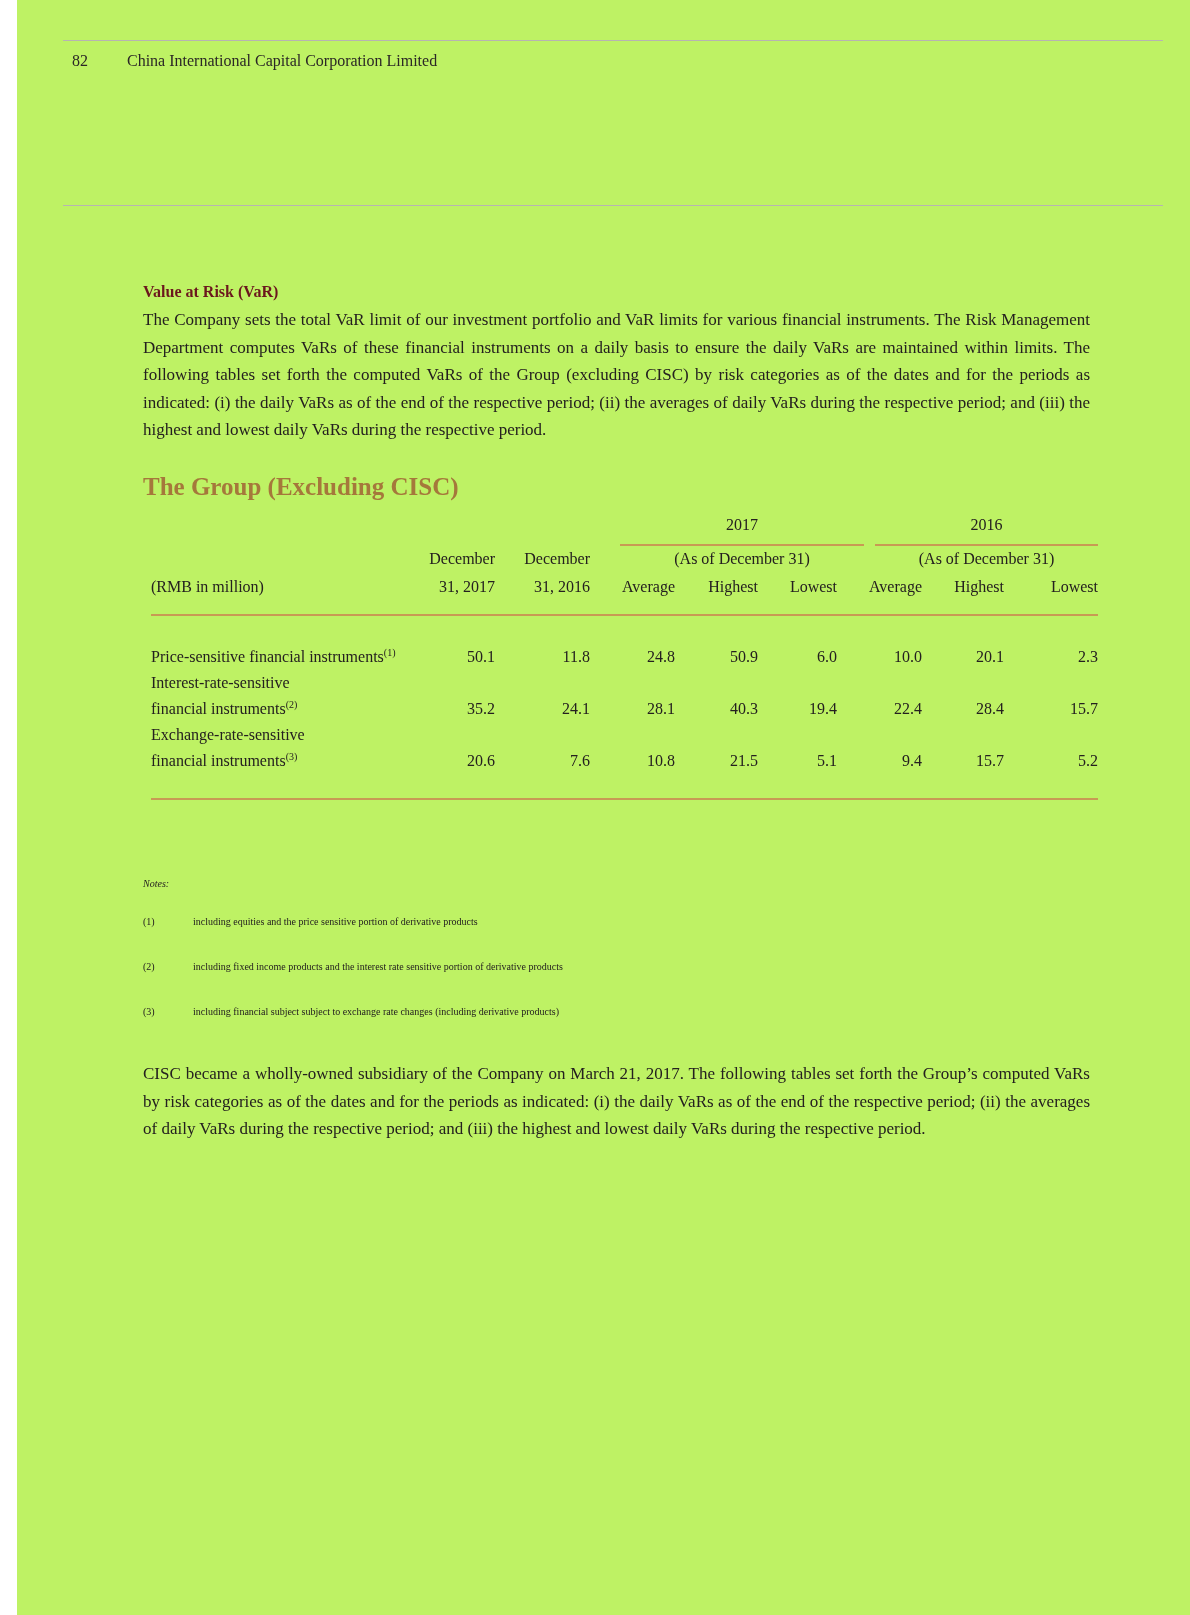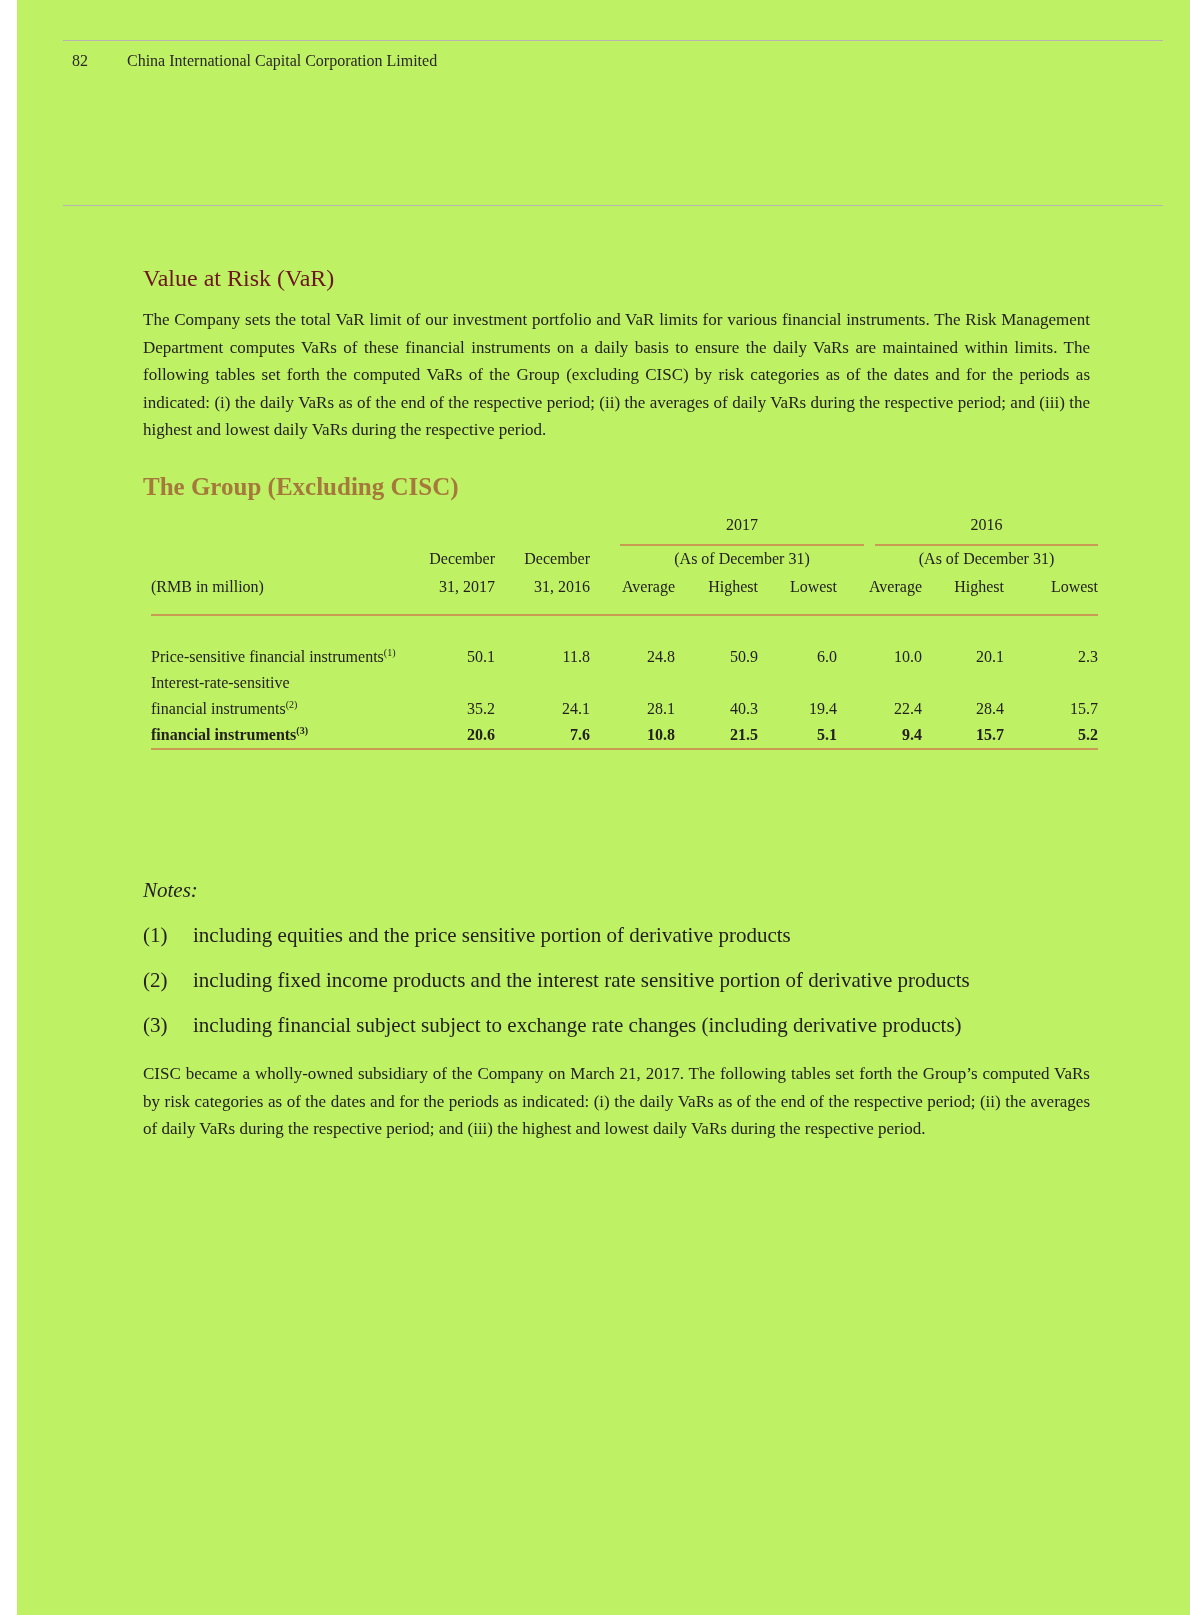--- a/index.html
+++ b/index.html
@@ -25,22 +25,22 @@
   .rule-title{top:205px;}
   .pagehead{position:absolute;top:52px;left:55px;font-size:16px;color:#2b2726;}
   .pagehead .company{margin-left:39px;}
   .doc-title{
     position:absolute;top:140px;left:85px;
     font-size:37px;font-weight:400;letter-spacing:.5px;
     color:var(--maroon);white-space:nowrap;
   }
   .content{position:absolute;left:126px;top:0;width:947px;}
   .sec-heading{
-    position:absolute;top:265px;left:0;
-    font-size:24px;font-weight:400;color:var(--maroon);
+    position:absolute;top:283px;left:0;
+    font-size:16px;font-weight:700;color:var(--maroon);
   }
   .body-par{
     position:absolute;left:0;width:947px;
     font-size:17px;line-height:27.5px;text-align:justify;color:var(--ink);
   }
   .intro{top:306px;}
   .closing{top:1060px;}
   .tbl-heading{
     position:absolute;top:473px;left:0;
     font-size:25px;font-weight:700;color:var(--gold-heading);
@@ -59,26 +59,26 @@
     text-align:center;padding-bottom:6px;
     border-bottom:2px solid var(--gold-rule);
   }
   .g2017 div{margin-left:30px;margin-right:-27px;}
   .g2016 div{margin-left:38px;margin-right:0;}
   .asof div{padding-top:0;}
   .asof.a2017 div{margin-left:30px;margin-right:-27px;}
   .asof.a2016 div{margin-left:38px;}
   tr.cols-row th{padding-top:2px;padding-bottom:14px;border-bottom:2px solid var(--gold-rule);}
   tr.first td{padding-top:28px;}
-  tr.rule-under td{padding-bottom:0;border-bottom:2px solid var(--gold-rule);font-weight:bold;}
+  tr.rule-under td{padding-bottom:24px;border-bottom:2px solid var(--gold-rule);}
   tr.spacer td{height:30px;border:none;}
   tr.total-row td{padding-bottom:8px;border-bottom:3px solid var(--gold-rule);}
   td.indent{padding-left:15px;}
   sup{font-size:10px;line-height:0;vertical-align:super;letter-spacing:0;}
-  .notes{position:absolute;top:878px;left:0;width:947px;font-size:21px;}
+  .notes{position:absolute;top:878px;left:0;width:947px;font-size:10px;}
   .notes-label{font-style:italic;margin-bottom:23px;}
   .note{display:flex;margin-bottom:26px;line-height:19px;}
   .note .n-num{width:50px;flex:0 0 50px;}
   .note .n-text{flex:1;}
 </style>
 </head>
 <body>
 
 <div class="page">
 
@@ -162,20 +162,23 @@
         <tr>
           <td class="lbl indent"><span>financial instruments</span><sup>(2)</sup></td>
           <td class="num">35.2</td>
           <td class="num">24.1</td>
           <td class="num">28.1</td>
           <td class="num">40.3</td>
           <td class="num">19.4</td>
           <td class="num">22.4</td>
           <td class="num">28.4</td>
           <td class="num">15.7</td>
+        </tr>
+        <tr>
+          <td class="lbl" colspan="9">Exchange-rate-sensitive</td>
         </tr>
         <tr class="rule-under">
           <td class="lbl indent"><span>financial instruments</span><sup>(3)</sup></td>
           <td class="num">20.6</td>
           <td class="num">7.6</td>
           <td class="num">10.8</td>
           <td class="num">21.5</td>
           <td class="num">5.1</td>
           <td class="num">9.4</td>
           <td class="num">15.7</td>

